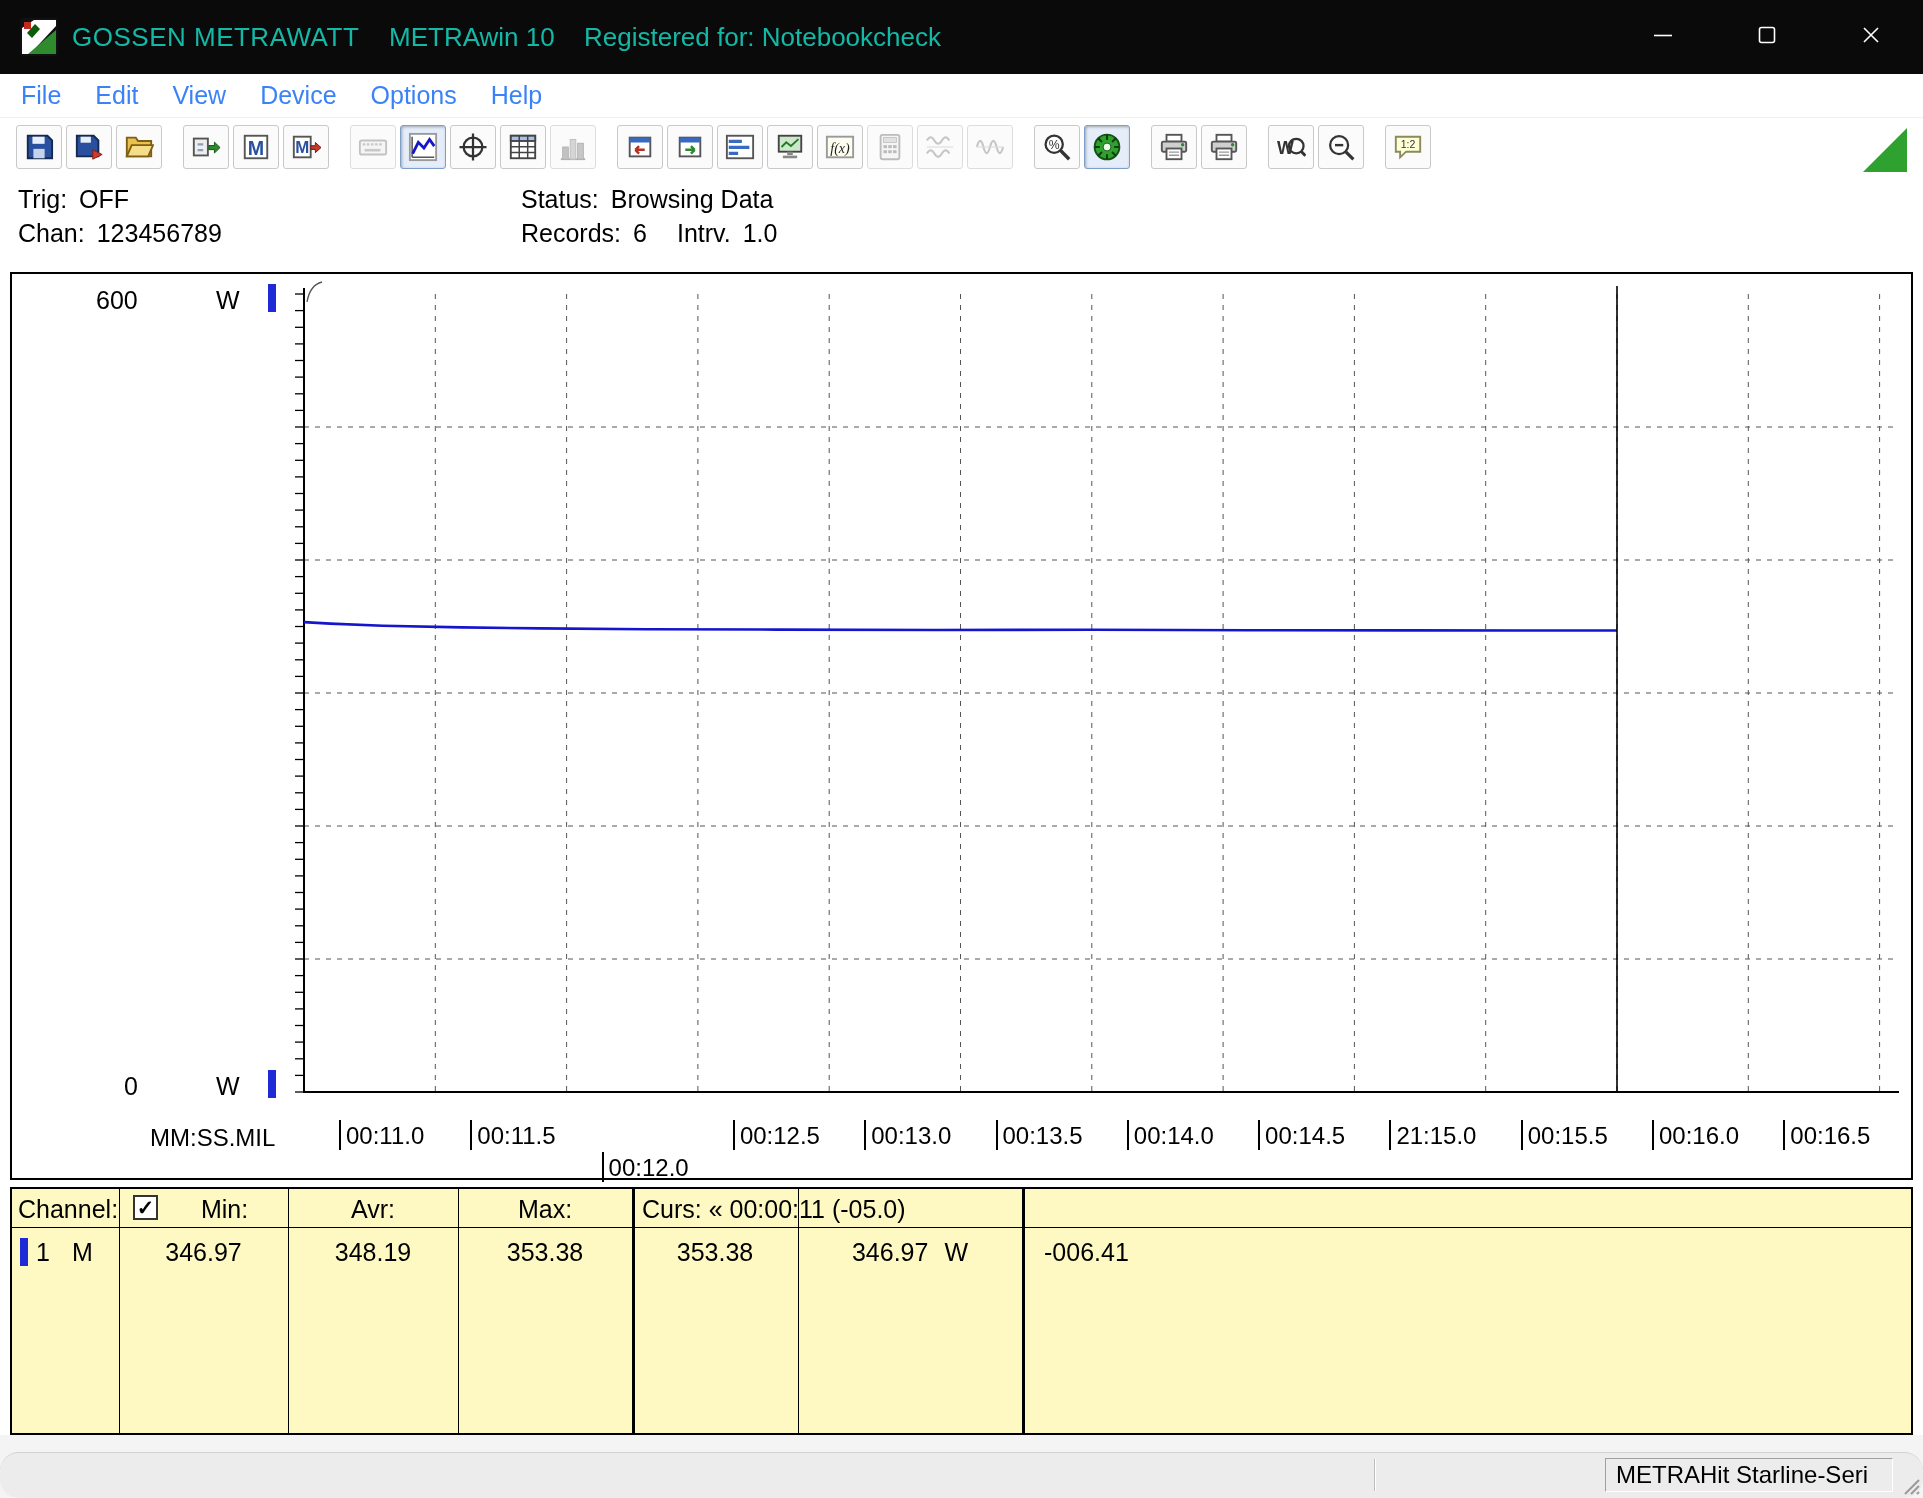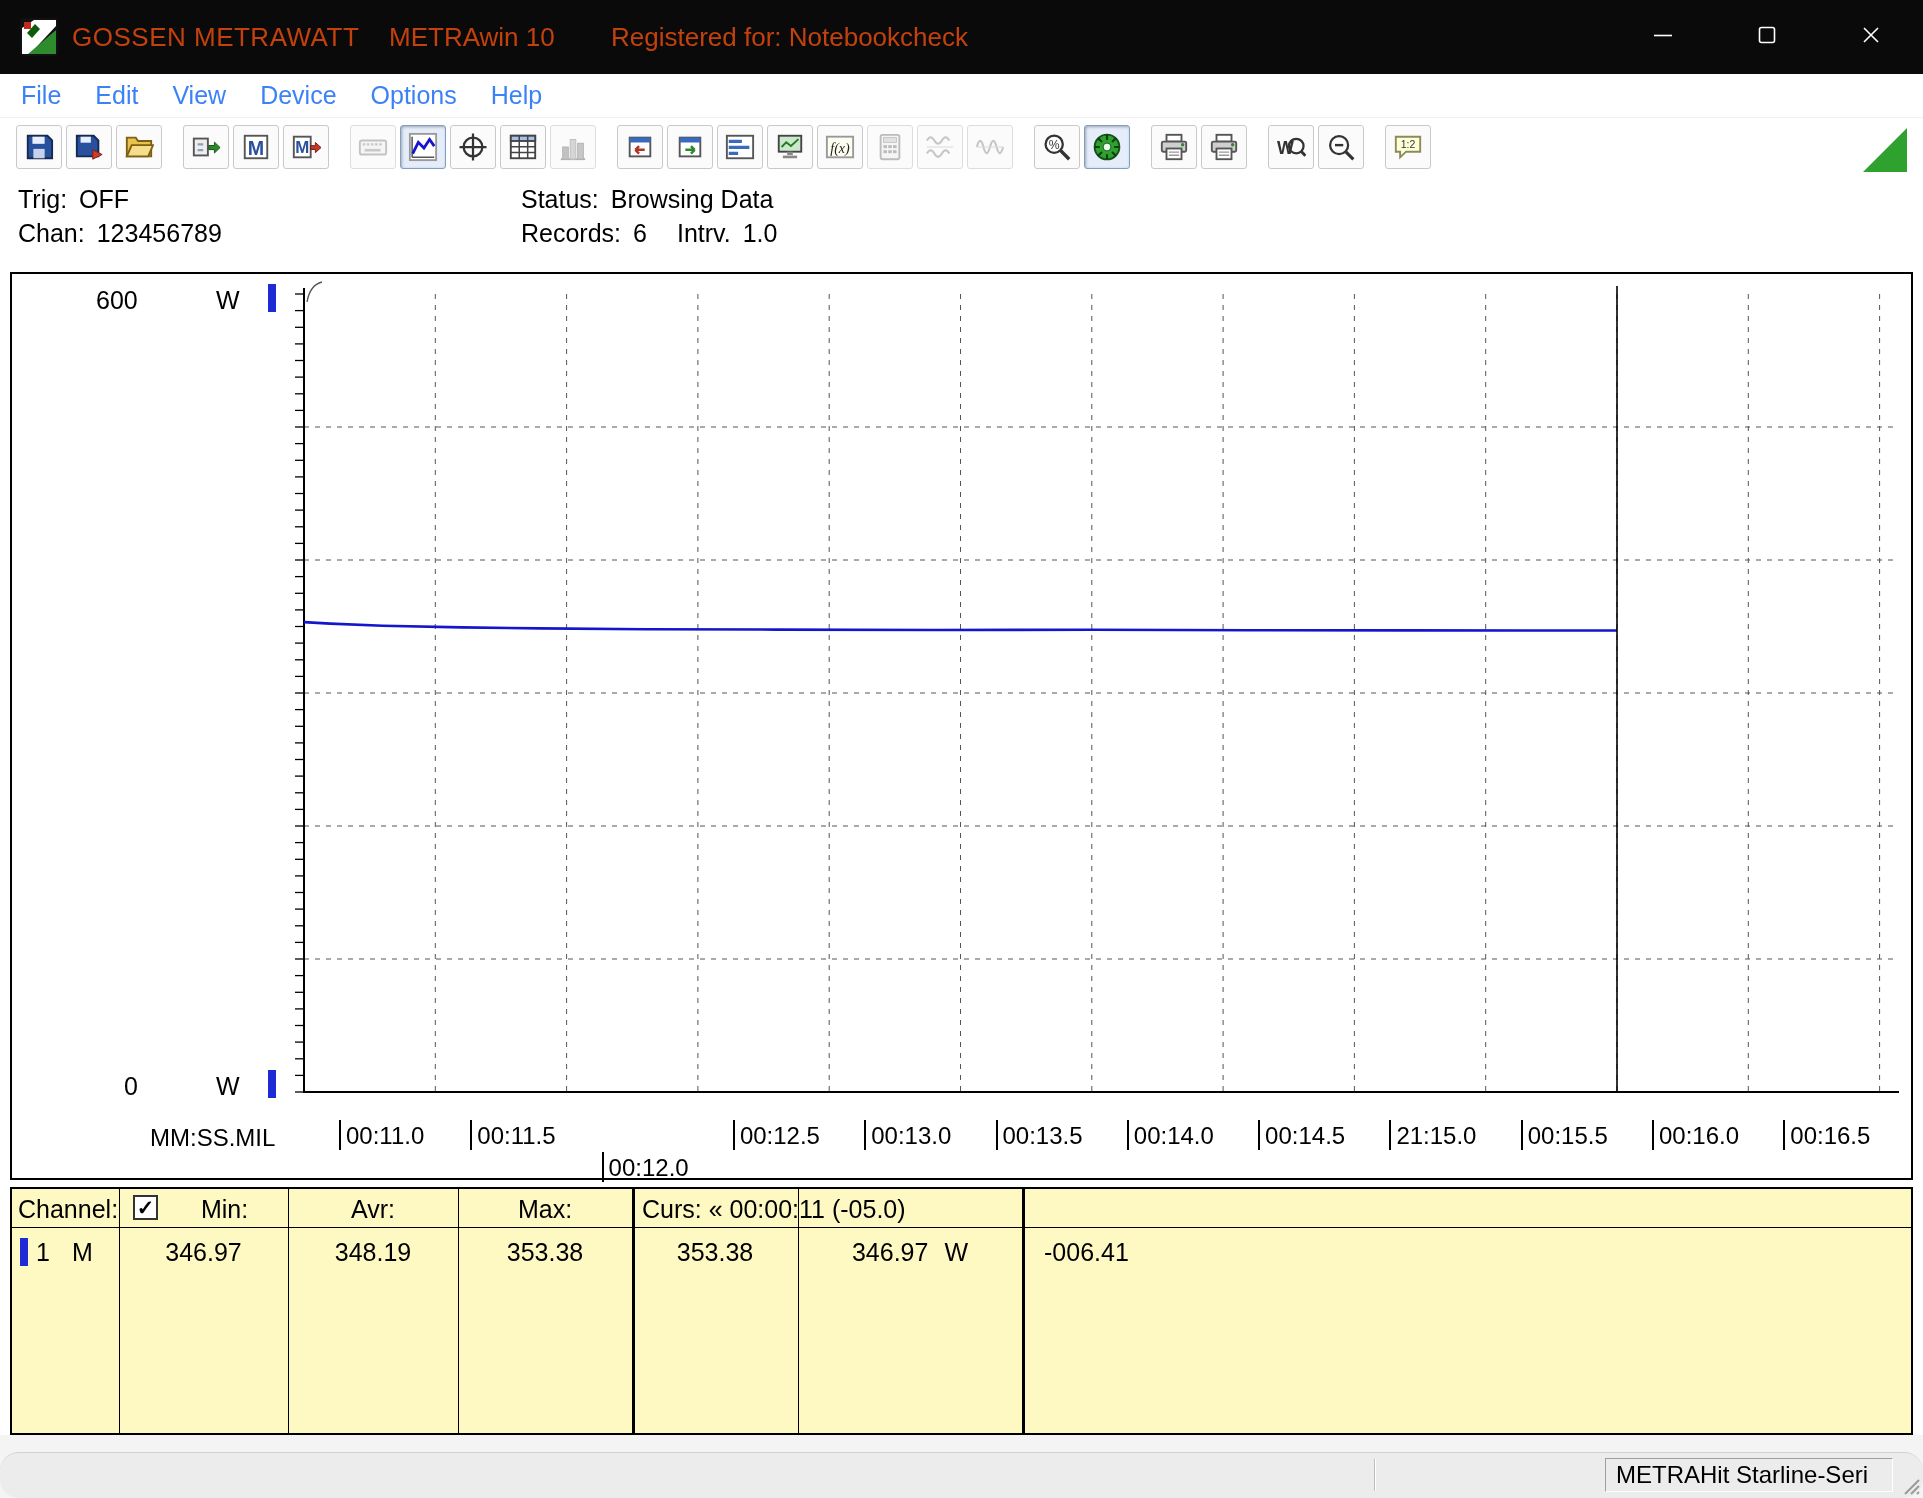--- a/index.html
+++ b/index.html
@@ -1,25 +1,25 @@
 <!DOCTYPE html>
 <html><head>
 <meta charset="utf-8">
 <style>
   * { box-sizing: border-box; margin: 0; padding: 0; }
   body { background:#d8d8d8; font-family:"Liberation Sans", sans-serif; }
   .page { position:relative; width:1923px; height:1498px; background:#ffffff; overflow:hidden; }
 
   
-  .titlebar { position:absolute; left:0; top:0; width:100%; height:74px; background:#0a0a0a; color:#c2410c; }
+  .titlebar { position:absolute; left:0; top:0; width:100%; height:74px; background:#0a0a0a; color:#14b8a6; }
   .titlebar .app-logo { position:absolute; left:20px; top:18px; width:38px; height:38px; }
   .t-text { position:absolute; top:0; height:74px; display:flex; align-items:center; font-size:26px; white-space:nowrap; }
   .t-brand { left:72px; letter-spacing:.5px; }
   .t-app { left:389px; }
-  .t-reg { left:611px; }
+  .t-reg { left:584px; }
   .win-controls { position:absolute; right:0; top:0; height:74px; display:flex; }
   .win-btn { width:104px; height:74px; display:flex; align-items:center; justify-content:center; cursor:default; }
   .win-btn svg { width:24px; height:24px; }
 
   
   .menubar { position:absolute; left:0; top:74px; width:100%; height:44px; background:#fff; display:flex; align-items:center; padding-left:4px; border-bottom:1px solid #f0f0f0; }
   .menu-item { font-size:25px; color:#3b82f6; padding:0 17px; height:44px; display:flex; align-items:center; }
 
   
   .toolbar { position:absolute; left:0; top:118px; width:100%; height:58px; background:#fff; display:flex; align-items:center; padding-left:16px; gap:21px; }

